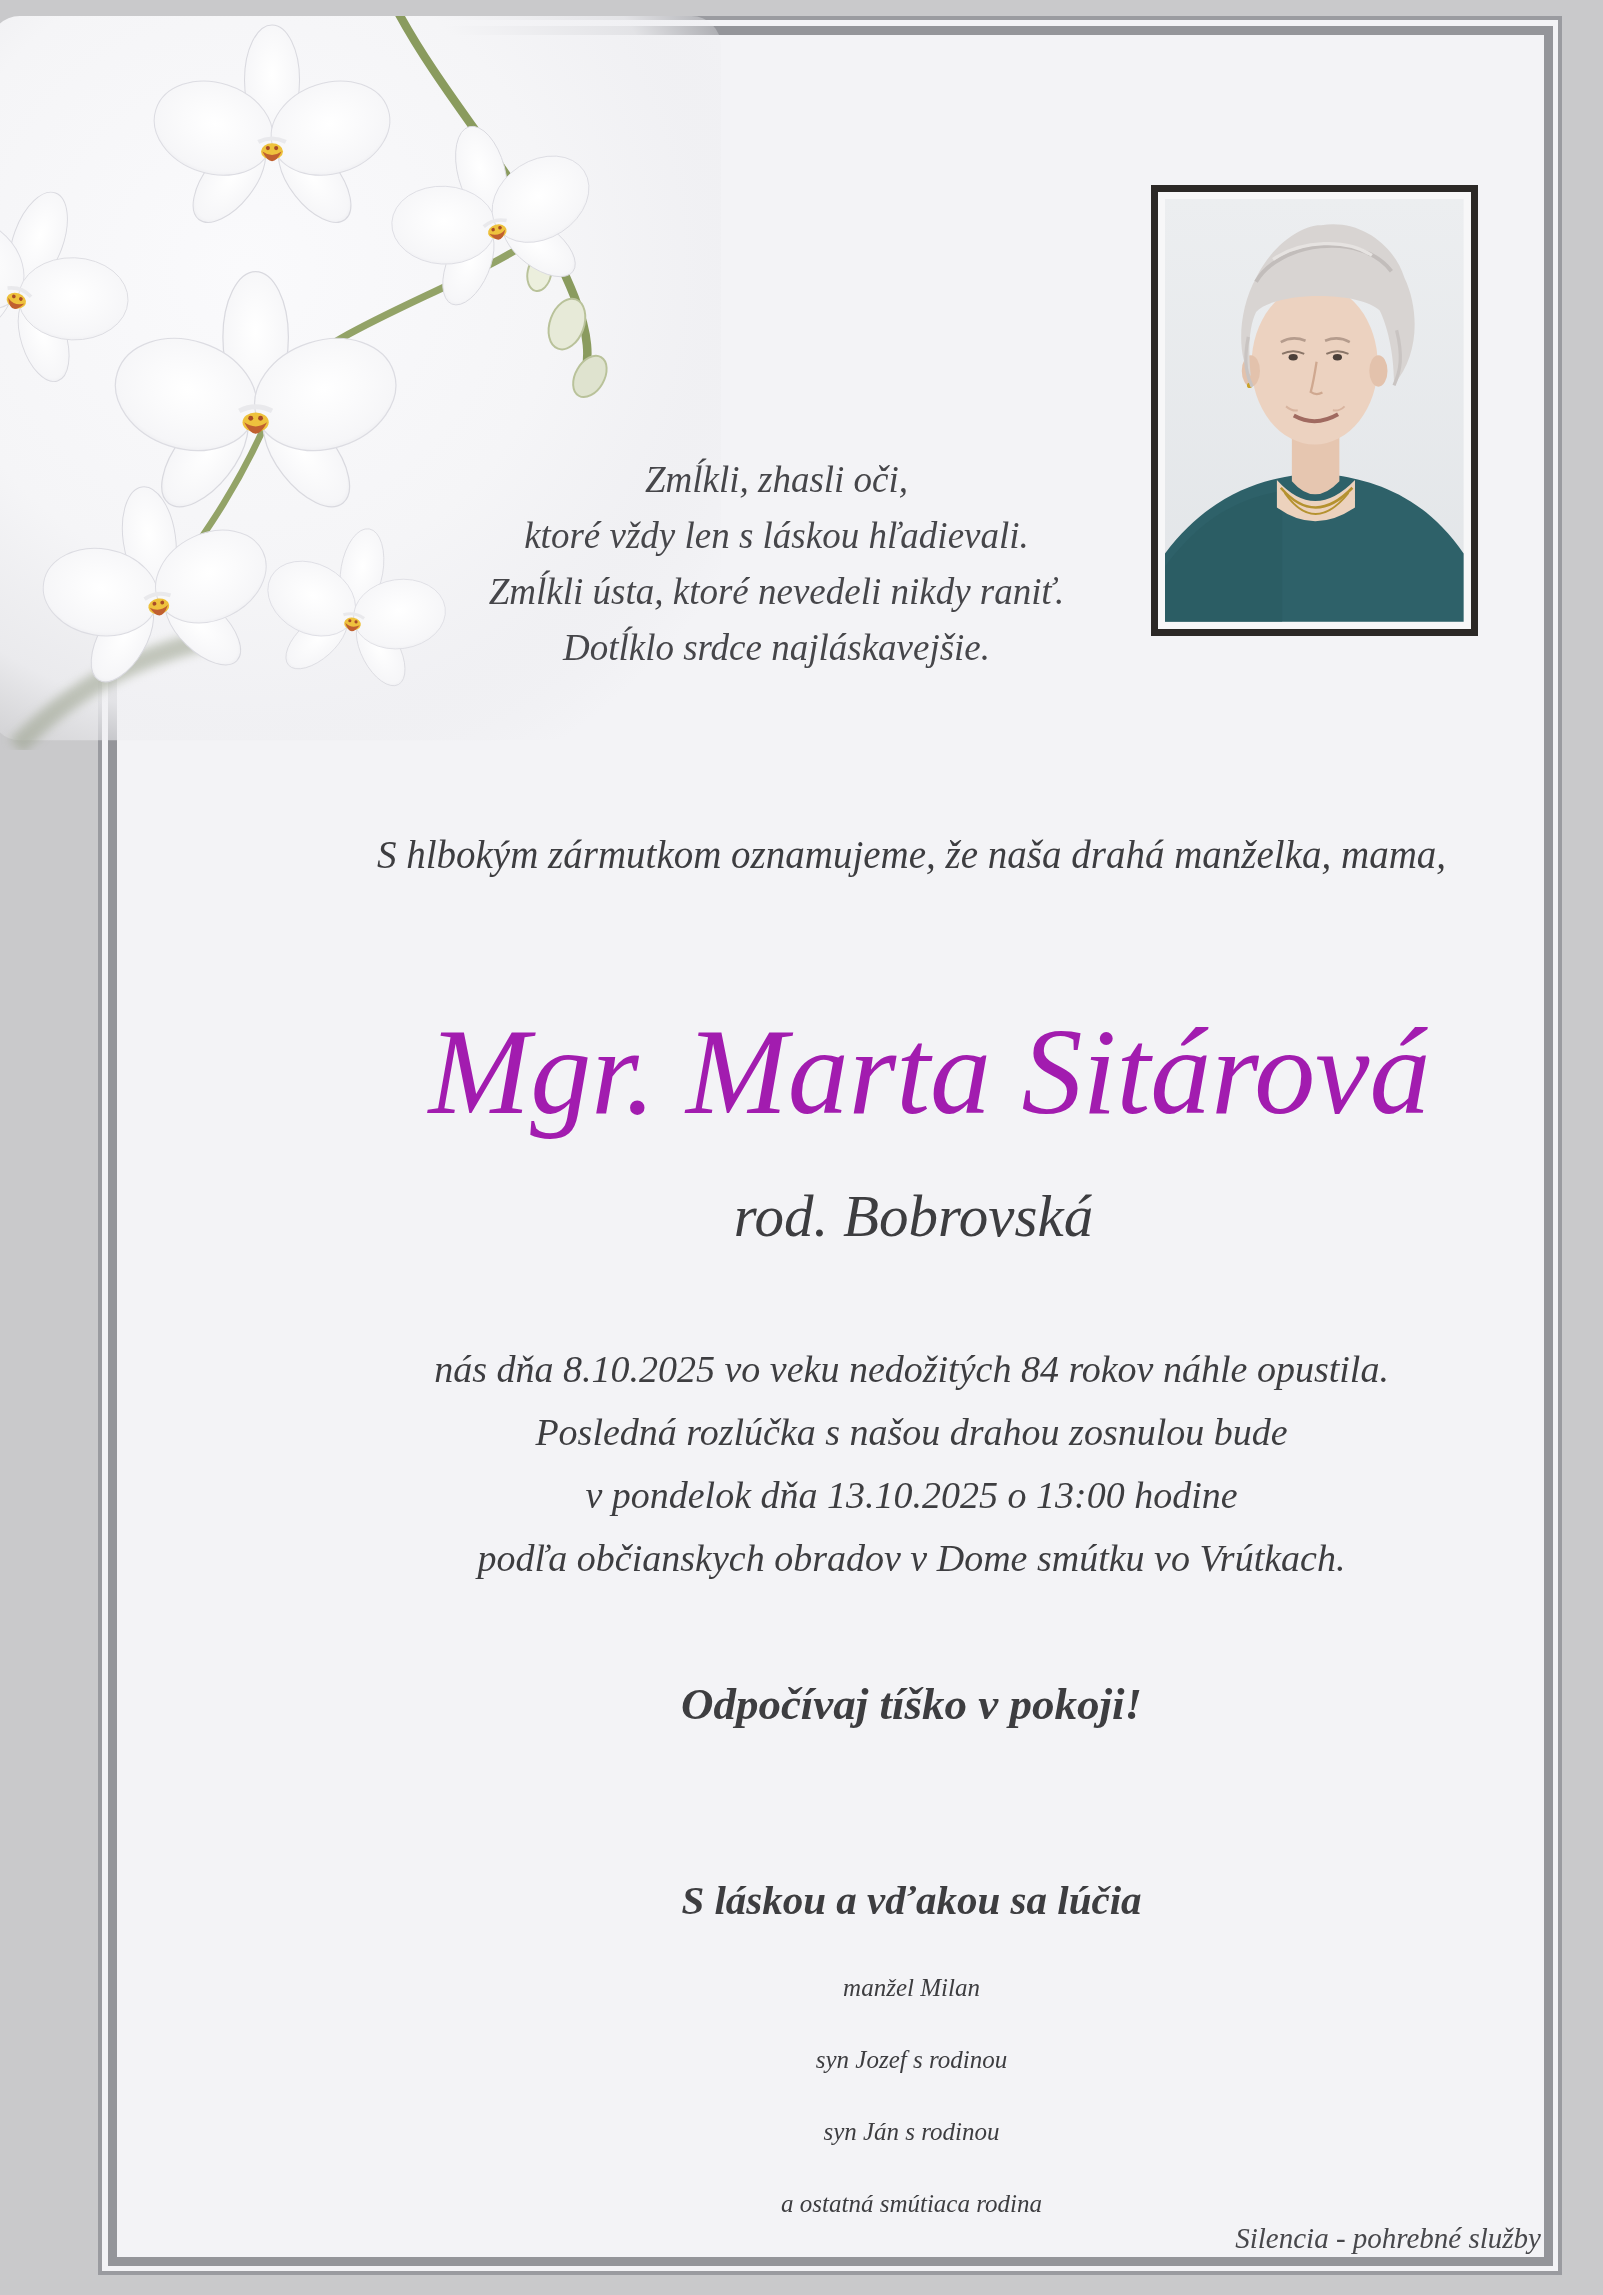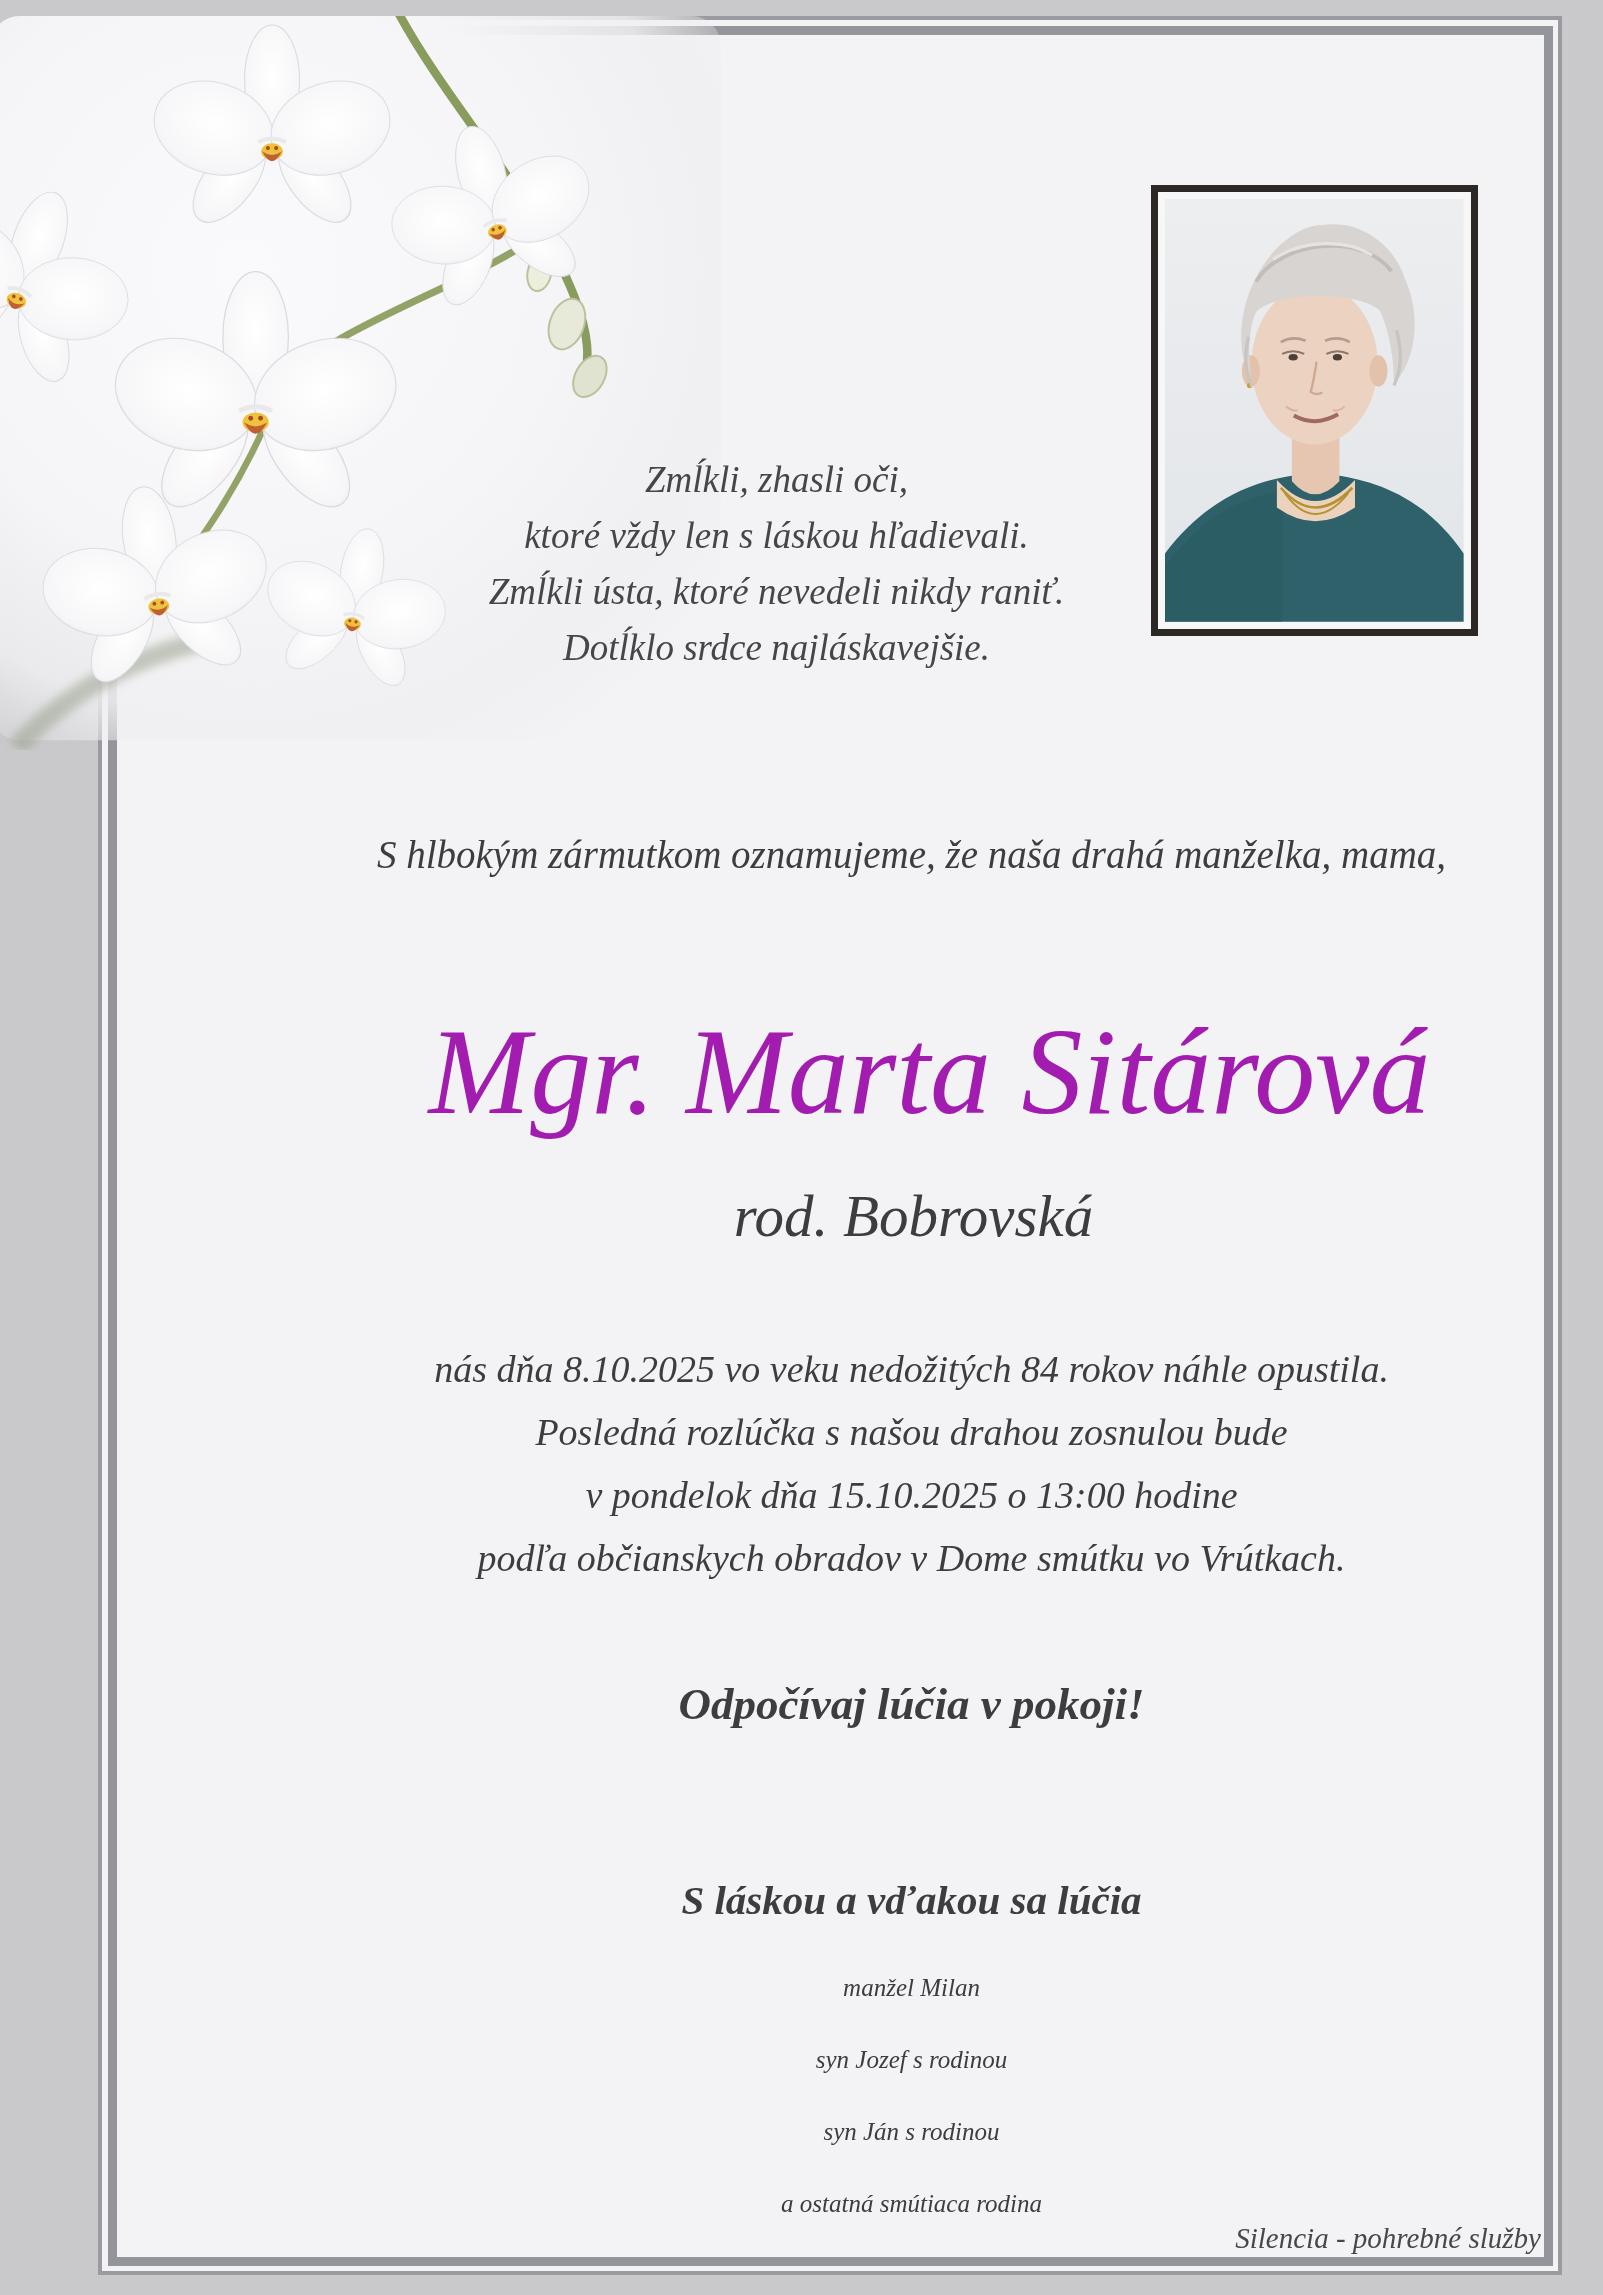--- a/index.html
+++ b/index.html
@@ -176,25 +176,25 @@
   <div class="txt announce">
     <div>S hlbokým zármutkom oznamujeme, že naša drahá manželka, mama,</div>
   </div>
 
   <div class="txt name">Mgr. Marta Sitárová</div>
   <div class="txt maiden">rod. Bobrovská</div>
 
   <div class="txt details">
     <div>nás dňa 8.10.2025 vo veku nedožitých 84 rokov náhle opustila.</div>
     <div>Posledná rozlúčka s našou drahou zosnulou bude</div>
-    <div>v pondelok dňa 15.10.2025 o 13:00 hodine</div>
+    <div>v pondelok dňa 13.10.2025 o 13:00 hodine</div>
     <div>podľa občianskych obradov v Dome smútku vo Vrútkach.</div>
   </div>
 
-  <div class="txt farewell">Odpočívaj lúčia v pokoji!</div>
+  <div class="txt farewell">Odpočívaj tíško v pokoji!</div>
 
   <div class="txt mournhead">S láskou a vďakou sa lúčia</div>
   <div class="txt mourners">
     <div>manžel Milan</div>
     <div>syn Jozef s rodinou</div>
     <div>syn Ján s rodinou</div>
     <div>a ostatná smútiaca rodina</div>
   </div>
 
   <div class="txt credit">Silencia - pohrebné služby</div>

